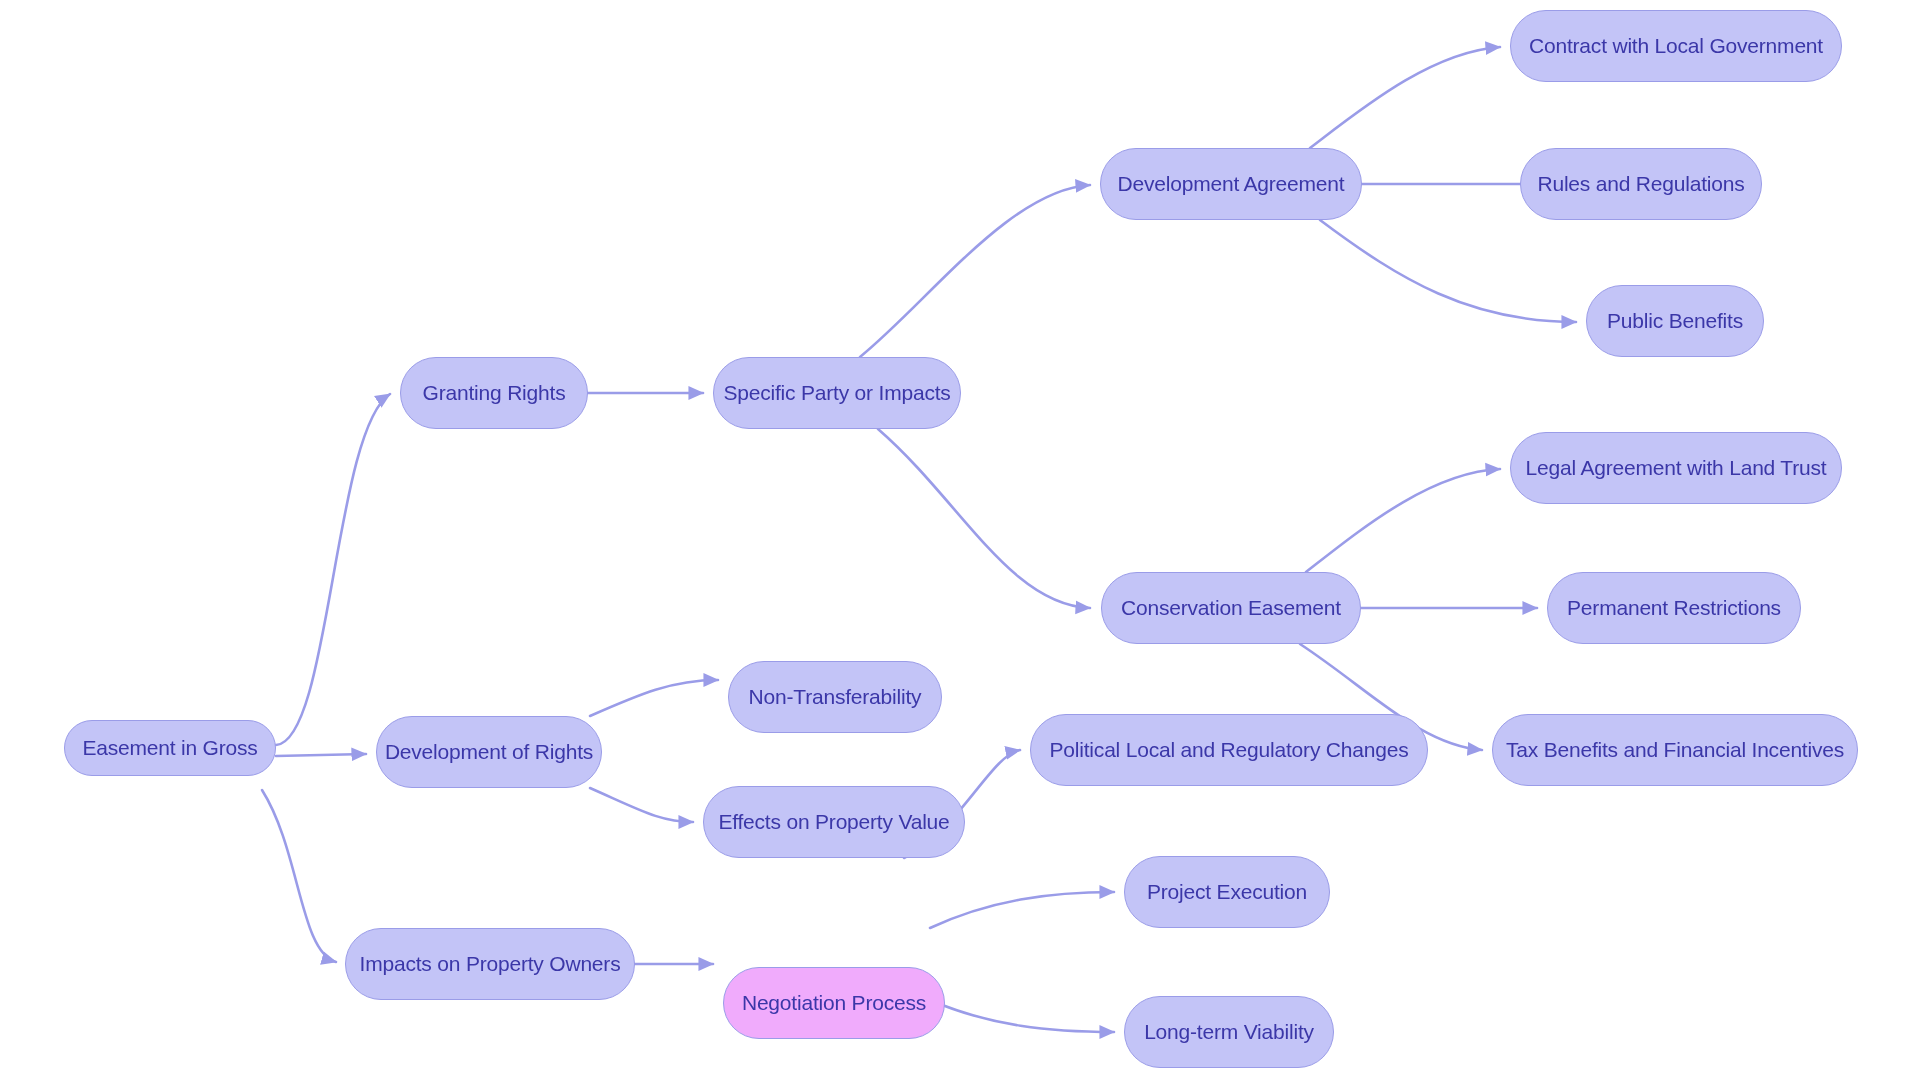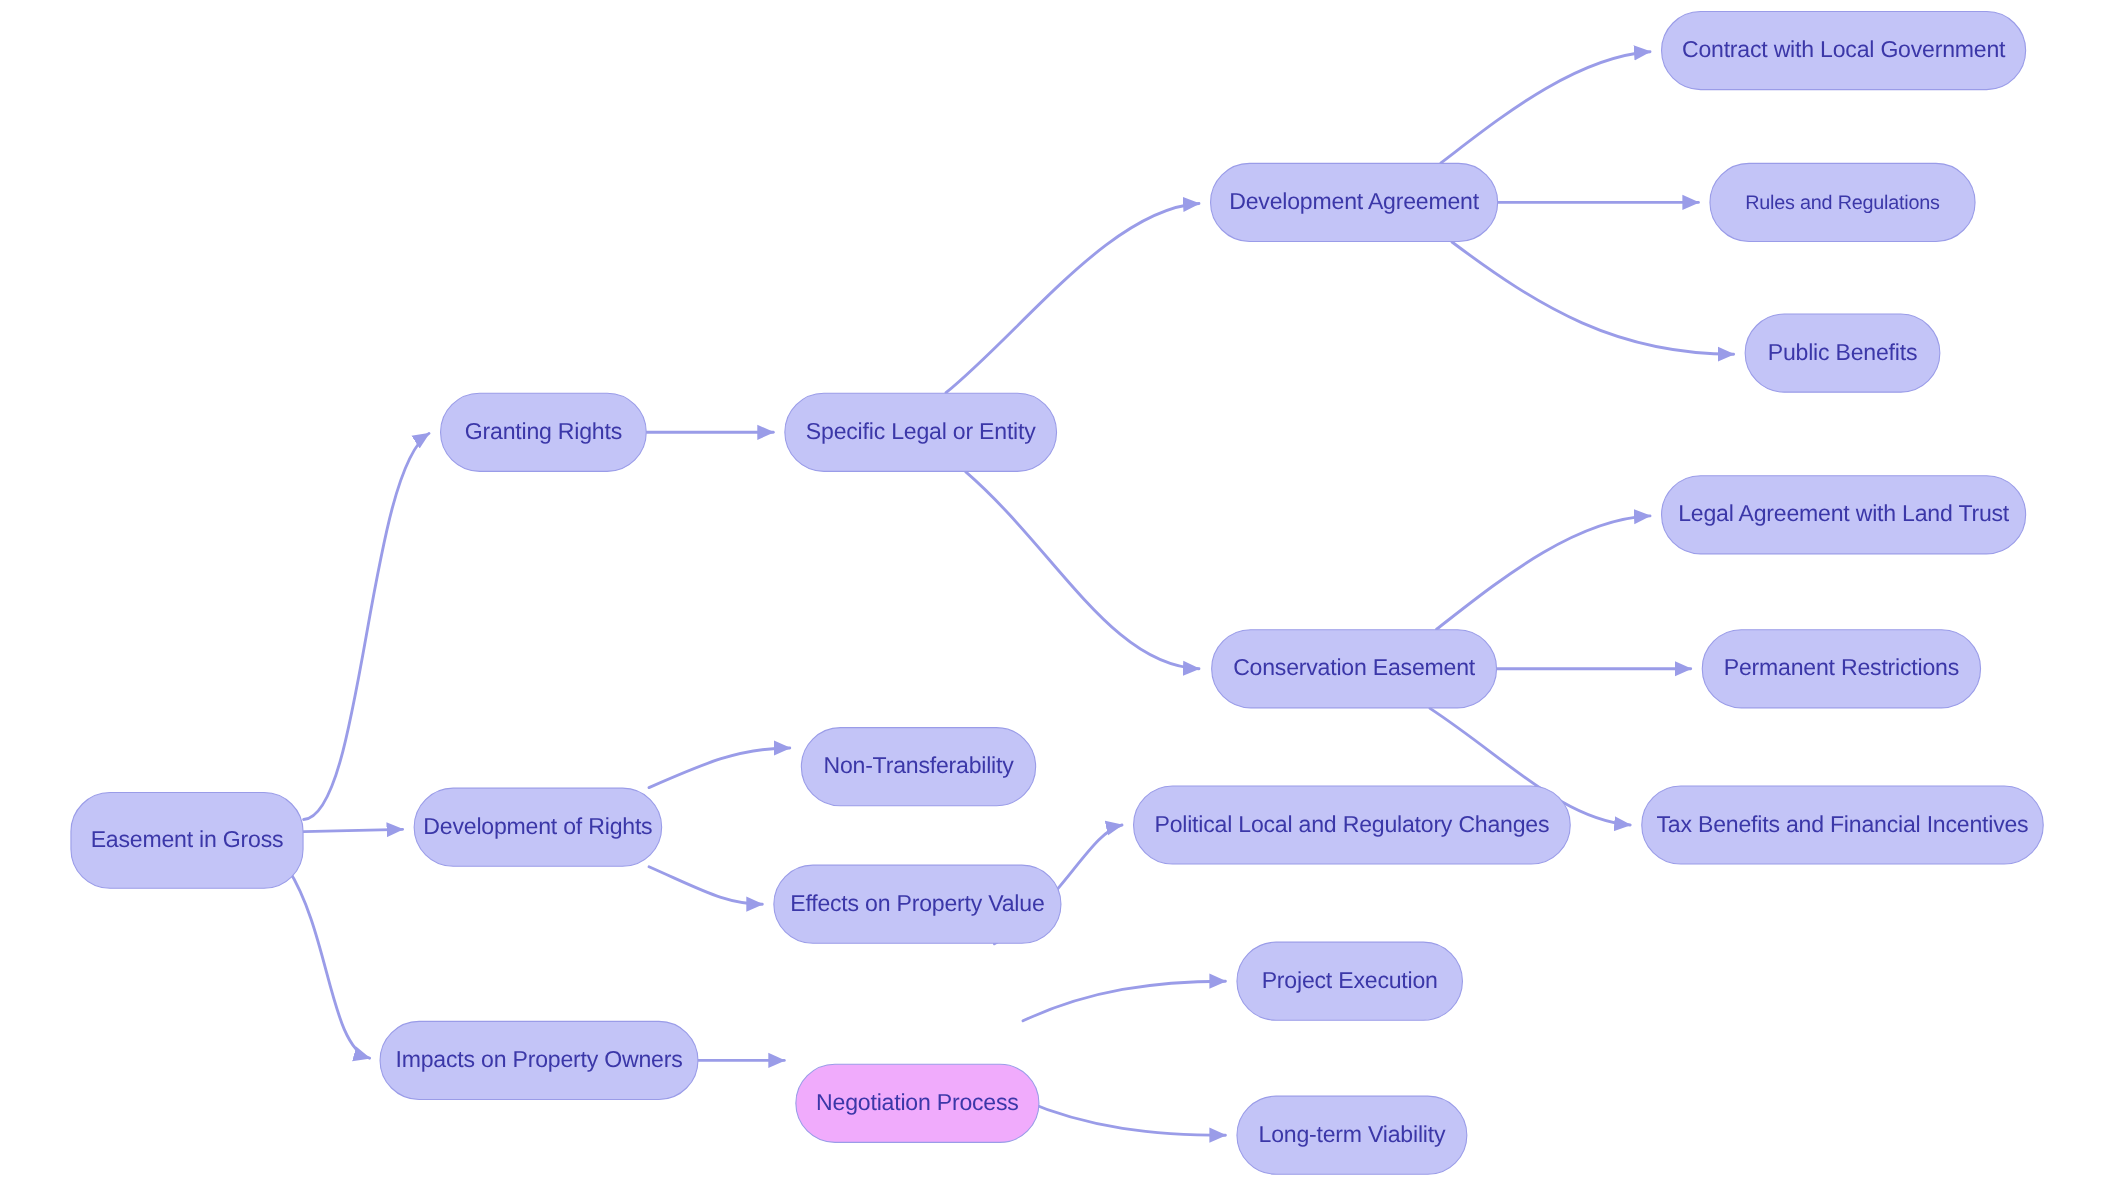--- a/index.html
+++ b/index.html
@@ -71,34 +71,34 @@
         <path d="M 590,716 C 640,694 672,680 718,680" fill="none" stroke="#9a9ce8" stroke-width="2.6" stroke-linecap="round" marker-end="url(#arrowhead)"></path>
         <path d="M 590,788 C 640,810 660,822 693,822" fill="none" stroke="#9a9ce8" stroke-width="2.6" stroke-linecap="round" marker-end="url(#arrowhead)"></path>
         <path d="M 635,964 L 713,964" fill="none" stroke="#9a9ce8" stroke-width="2.6" stroke-linecap="round" marker-end="url(#arrowhead)"></path>
         <path d="M 904,858 C 960,830 990,756 1020,750" fill="none" stroke="#9a9ce8" stroke-width="2.6" stroke-linecap="round" marker-end="url(#arrowhead)"></path>
         <path d="M 930,928 C 990,900 1050,892 1114,892" fill="none" stroke="#9a9ce8" stroke-width="2.6" stroke-linecap="round" marker-end="url(#arrowhead)"></path>
         <path d="M 930,1000 C 990,1026 1050,1032 1114,1032" fill="none" stroke="#9a9ce8" stroke-width="2.6" stroke-linecap="round" marker-end="url(#arrowhead)"></path>
       </g>
   </svg>
 
   <div id="nodes">
-      <div class="node" style="left: 64px; top: 720px; width: 212px; height: 88px; background: rgb(195, 196, 247); border-color: rgb(154, 156, 232); color: rgb(59, 55, 168); font-size: 21px; border-radius: 36px;">
+      <div class="node" style="left: 64px; top: 720px; width: 212px; height: 56px; background: rgb(195, 196, 247); border-color: rgb(154, 156, 232); color: rgb(59, 55, 168); font-size: 21px; border-radius: 36px;">
         <span class="node-label">Easement in Gross</span>
       </div>
       <div class="node" style="left: 400px; top: 357px; width: 188px; height: 72px; background: rgb(195, 196, 247); border-color: rgb(154, 156, 232); color: rgb(59, 55, 168); font-size: 21px; border-radius: 36px;">
         <span class="node-label">Granting Rights</span>
       </div>
       <div class="node" style="left: 376px; top: 716px; width: 226px; height: 72px; background: rgb(195, 196, 247); border-color: rgb(154, 156, 232); color: rgb(59, 55, 168); font-size: 21px; border-radius: 36px;">
         <span class="node-label">Development of Rights</span>
       </div>
       <div class="node" style="left: 345px; top: 928px; width: 290px; height: 72px; background: rgb(195, 196, 247); border-color: rgb(154, 156, 232); color: rgb(59, 55, 168); font-size: 21px; border-radius: 36px;">
         <span class="node-label">Impacts on Property Owners</span>
       </div>
       <div class="node" style="left: 713px; top: 357px; width: 248px; height: 72px; background: rgb(195, 196, 247); border-color: rgb(154, 156, 232); color: rgb(59, 55, 168); font-size: 21px; border-radius: 36px;">
-        <span class="node-label">Specific Legal or Entity</span>
+        <span class="node-label">Specific Party or Impacts</span>
       </div>
       <div class="node" style="left: 728px; top: 644px; width: 214px; height: 72px; background: rgb(195, 196, 247); border-color: rgb(154, 156, 232); color: rgb(59, 55, 168); font-size: 21px; border-radius: 36px; margin-top: 17px;">
         <span class="node-label">Non-Transferability</span>
       </div>
       <div class="node" style="left: 703px; top: 786px; width: 262px; height: 72px; background: rgb(195, 196, 247); border-color: rgb(154, 156, 232); color: rgb(59, 55, 168); font-size: 21px; border-radius: 36px;">
         <span class="node-label">Effects on Property Value</span>
       </div>
       <div class="node" style="left: 723px; top: 928px; width: 222px; height: 72px; background: #f0abfc; border-color: rgb(154, 156, 232); color: rgb(59, 55, 168); font-size: 21px; border-radius: 36px; margin-top: 39px;">
         <span class="node-label">Negotiation Process</span>
       </div>
@@ -113,21 +113,21 @@
       </div>
       <div class="node" style="left: 1124px; top: 856px; width: 206px; height: 72px; background: rgb(195, 196, 247); border-color: rgb(154, 156, 232); color: rgb(59, 55, 168); font-size: 21px; border-radius: 36px;">
         <span class="node-label">Project Execution</span>
       </div>
       <div class="node" style="left: 1124px; top: 996px; width: 210px; height: 72px; background: rgb(195, 196, 247); border-color: rgb(154, 156, 232); color: rgb(59, 55, 168); font-size: 21px; border-radius: 36px;">
         <span class="node-label">Long-term Viability</span>
       </div>
       <div class="node" style="left: 1510px; top: 10px; width: 332px; height: 72px; background: rgb(195, 196, 247); border-color: rgb(154, 156, 232); color: rgb(59, 55, 168); font-size: 21px; border-radius: 36px;">
         <span class="node-label">Contract with Local Government</span>
       </div>
-      <div class="node" style="left: 1554px; top: 148px; width: 242px; height: 72px; background: rgb(195, 196, 247); border-color: rgb(154, 156, 232); color: rgb(59, 55, 168); font-size: 18px; border-radius: 36px;">
+      <div class="node" style="left: 1520px; top: 148px; width: 242px; height: 72px; background: rgb(195, 196, 247); border-color: rgb(154, 156, 232); color: rgb(59, 55, 168); font-size: 21px; border-radius: 36px;">
         <span class="node-label">Rules and Regulations</span>
       </div>
       <div class="node" style="left: 1586px; top: 285px; width: 178px; height: 72px; background: rgb(195, 196, 247); border-color: rgb(154, 156, 232); color: rgb(59, 55, 168); font-size: 21px; border-radius: 36px;">
         <span class="node-label">Public Benefits</span>
       </div>
       <div class="node" style="left: 1510px; top: 432px; width: 332px; height: 72px; background: rgb(195, 196, 247); border-color: rgb(154, 156, 232); color: rgb(59, 55, 168); font-size: 21px; border-radius: 36px;">
         <span class="node-label">Legal Agreement with Land Trust</span>
       </div>
       <div class="node" style="left: 1547px; top: 572px; width: 254px; height: 72px; background: rgb(195, 196, 247); border-color: rgb(154, 156, 232); color: rgb(59, 55, 168); font-size: 21px; border-radius: 36px;">
         <span class="node-label">Permanent Restrictions</span>

